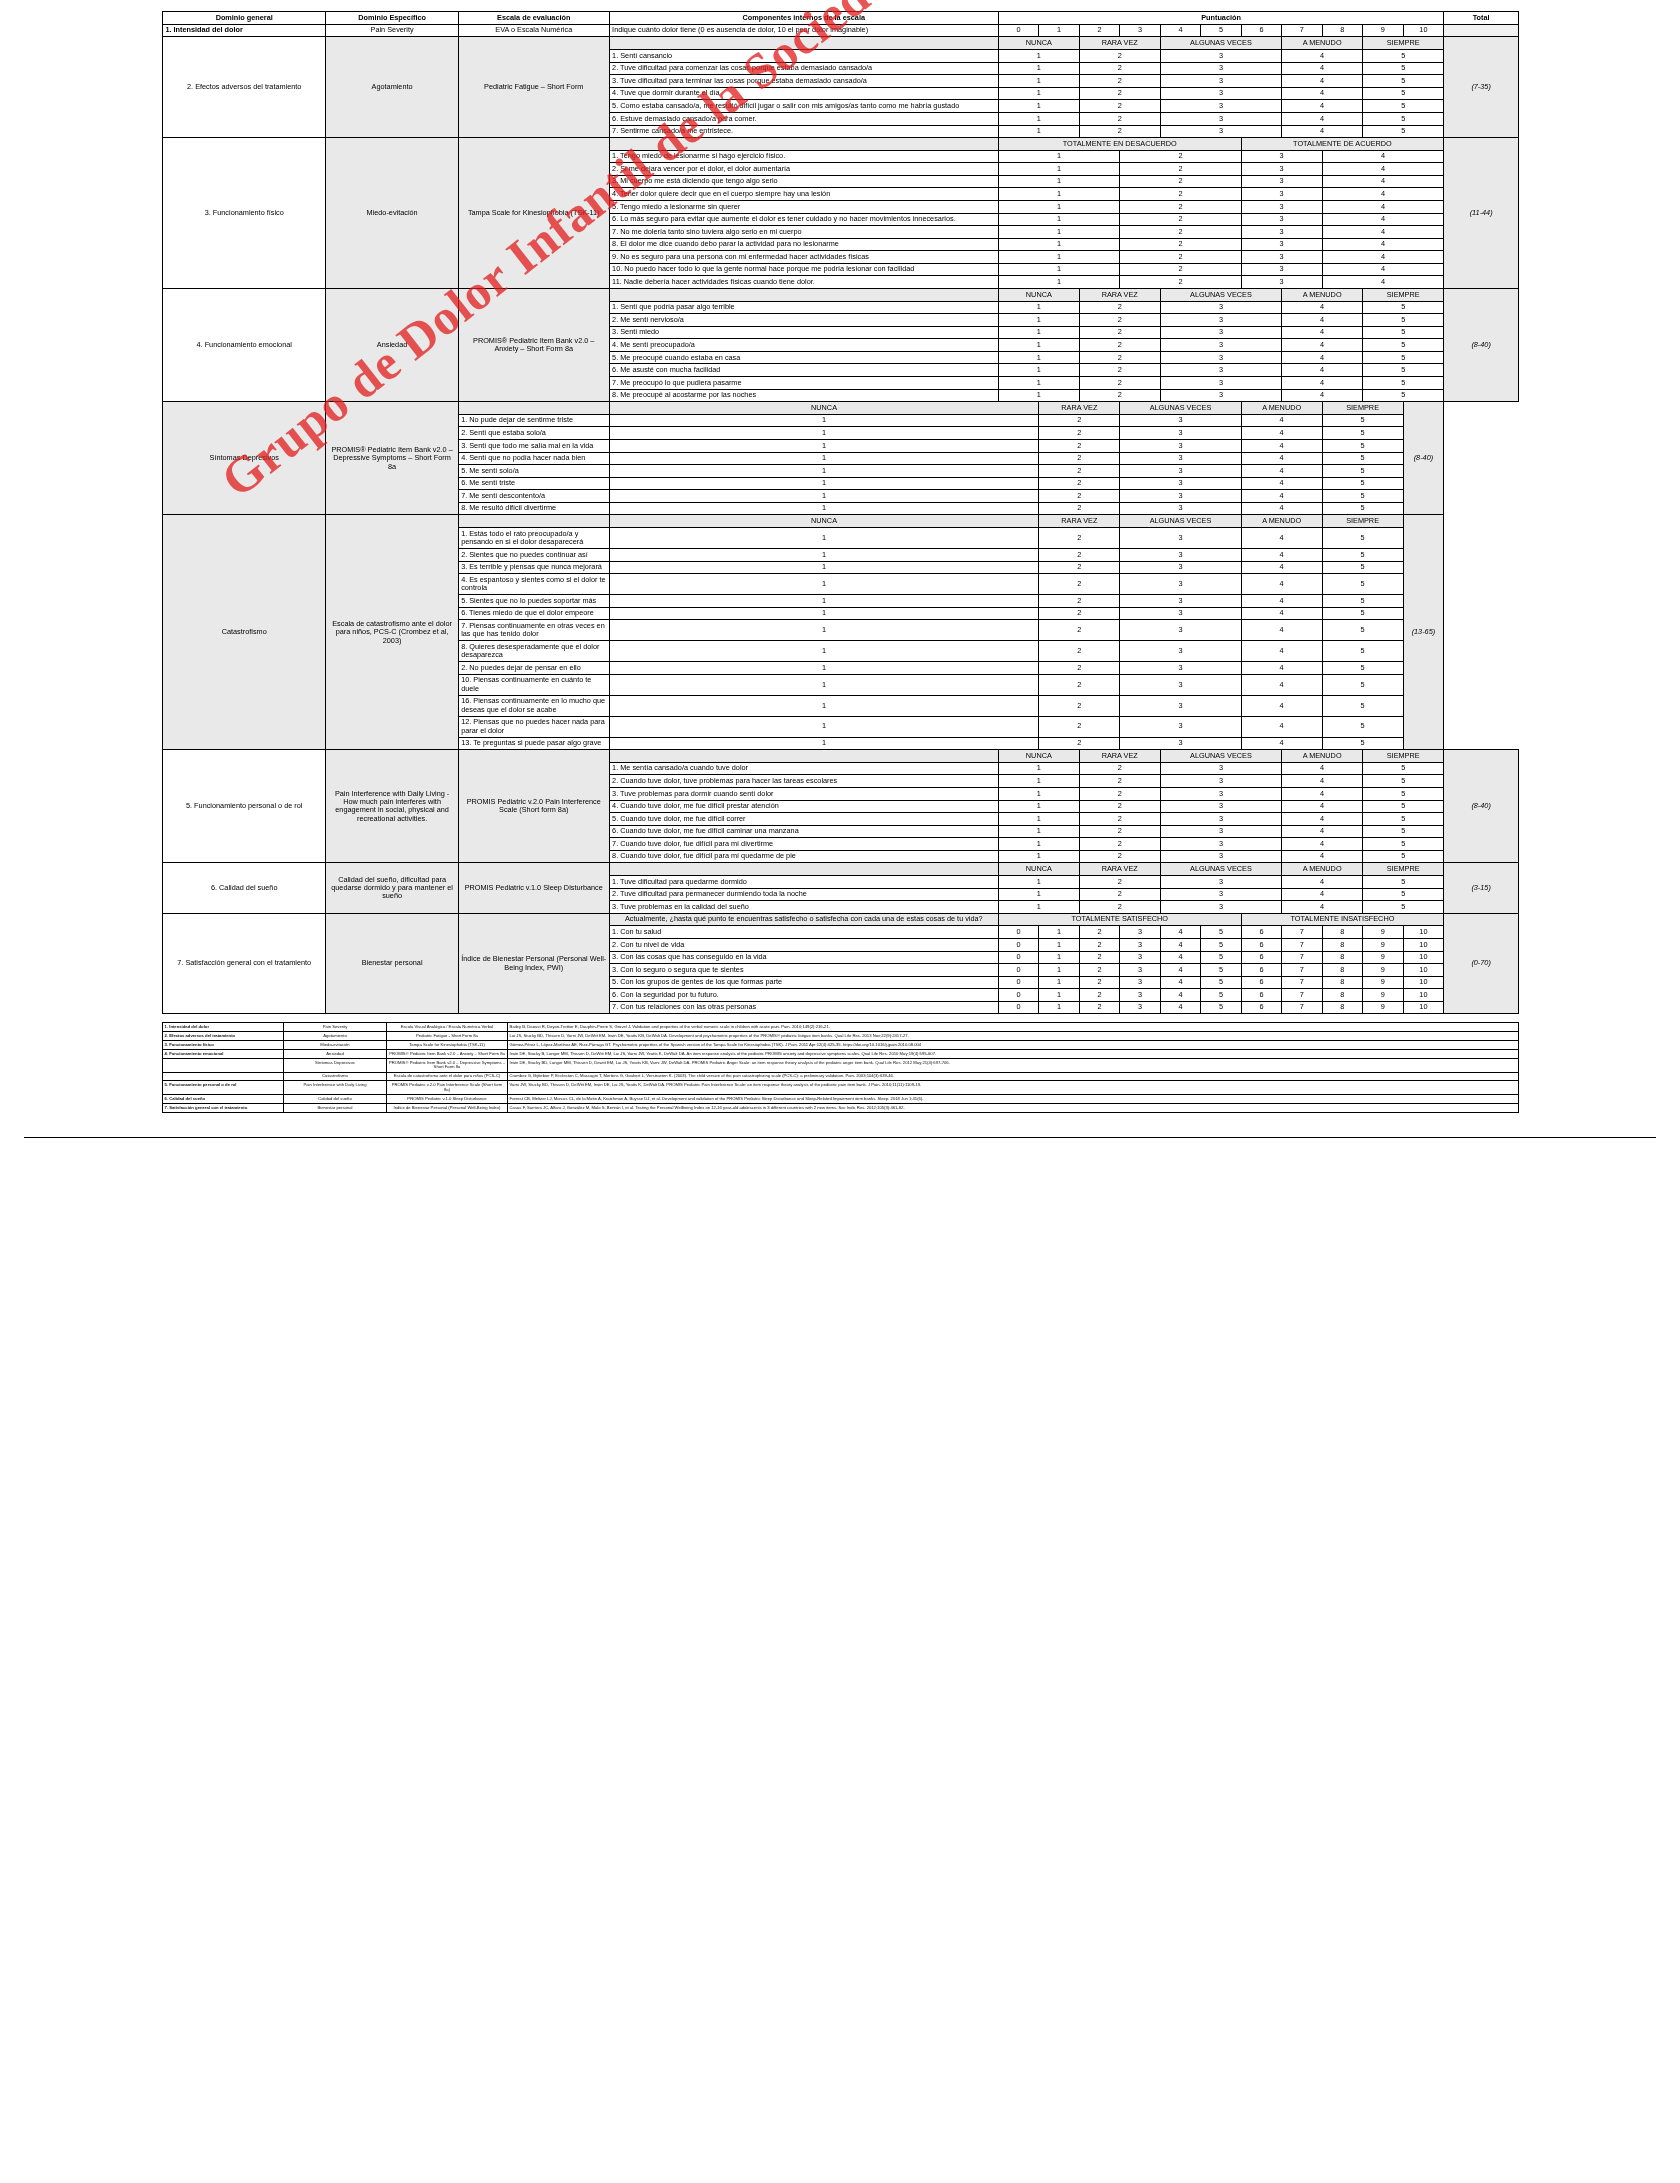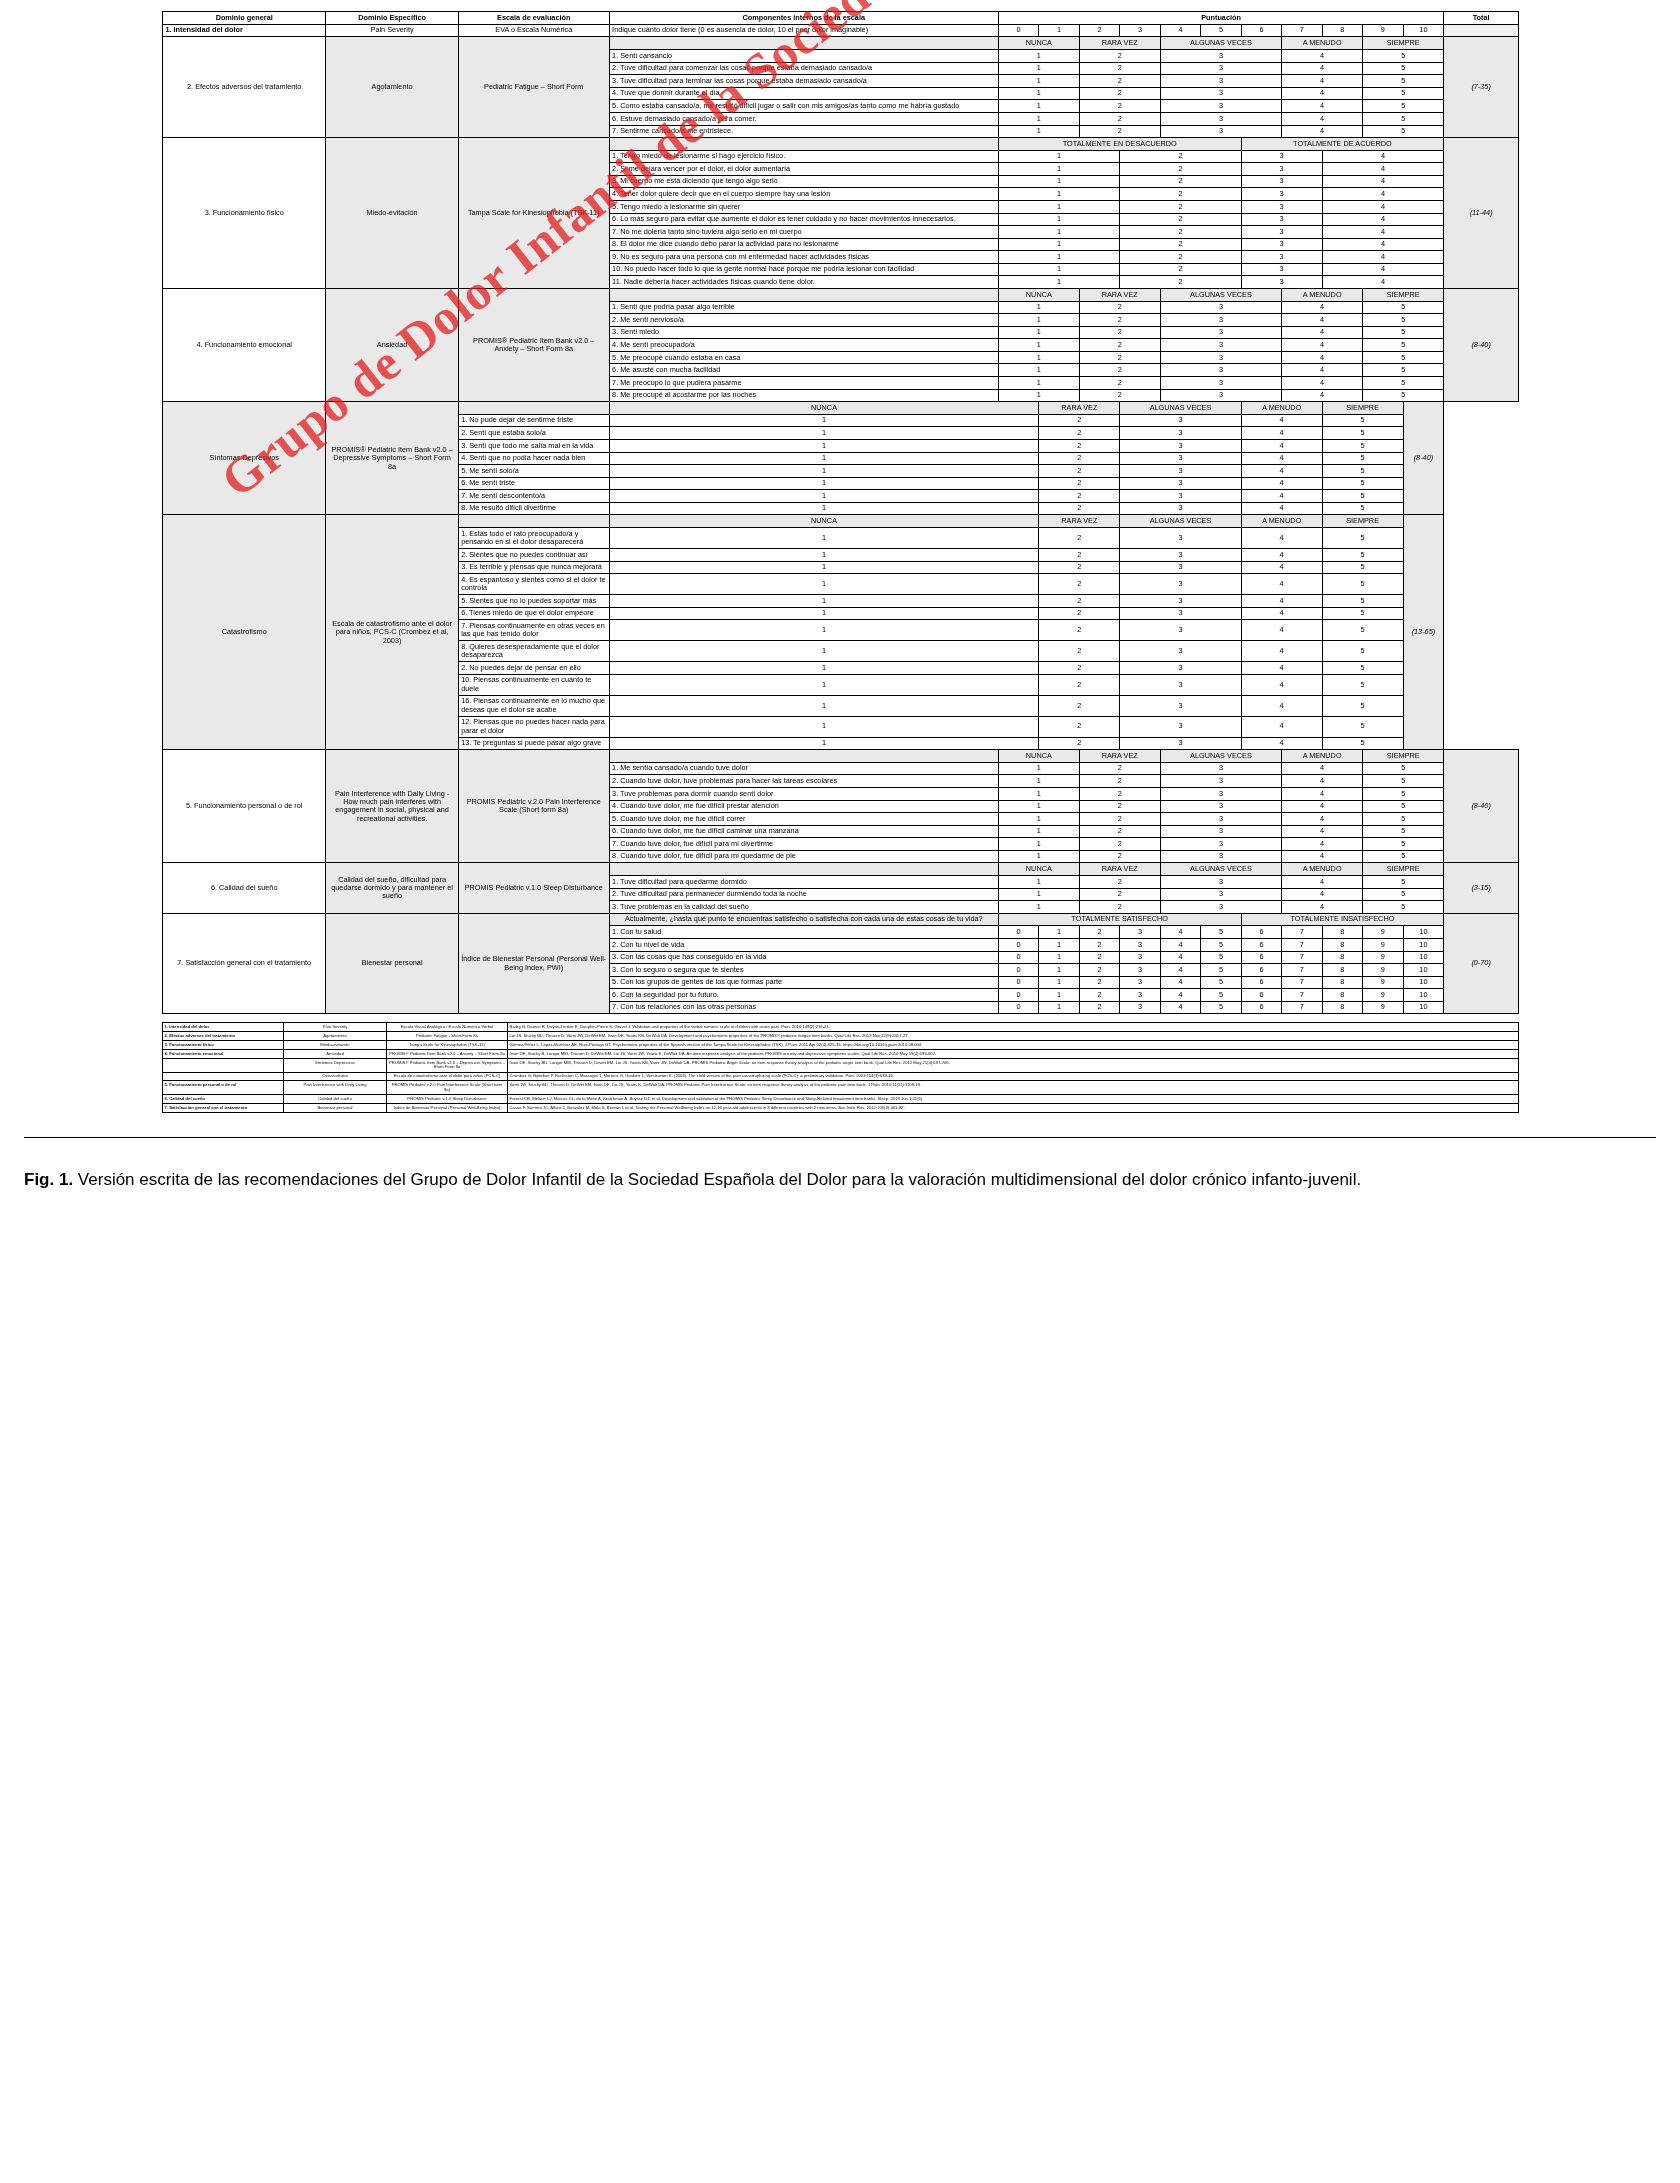--- a/index.html
+++ b/index.html
@@ -878,18 +878,14 @@
           <td class="c1">7. Satisfacción general con el tratamiento</td>
           <td class="c2">Bienestar personal</td>
           <td class="c3">Índice de Bienestar Personal (Personal Well-Being Index)</td>
           <td class="c4">Casas F, Sarriera JC, Alfaro J, González M, Malo S, Bertrán I, et al. Testing the Personal Wellbeing Index on 12-16 year-old adolescents in 3 different countries with 2 new items. Soc Indic Res. 2012;105(3):461-82.</td>
         </tr>
       </tbody>
   </table>
 
   <div style="height:24px"></div>
   <div class="cap-rule"></div>
-  <div class="caption">
-    <b>Fig. 1.</b>
-    <span>Versión escrita de las recomendaciones del Grupo de Dolor Infantil de la Sociedad Española del Dolor para la valoración multidimensional del dolor crónico infanto-juvenil.</span>
-  </div>
 </div>
 
 
 </body></html>

